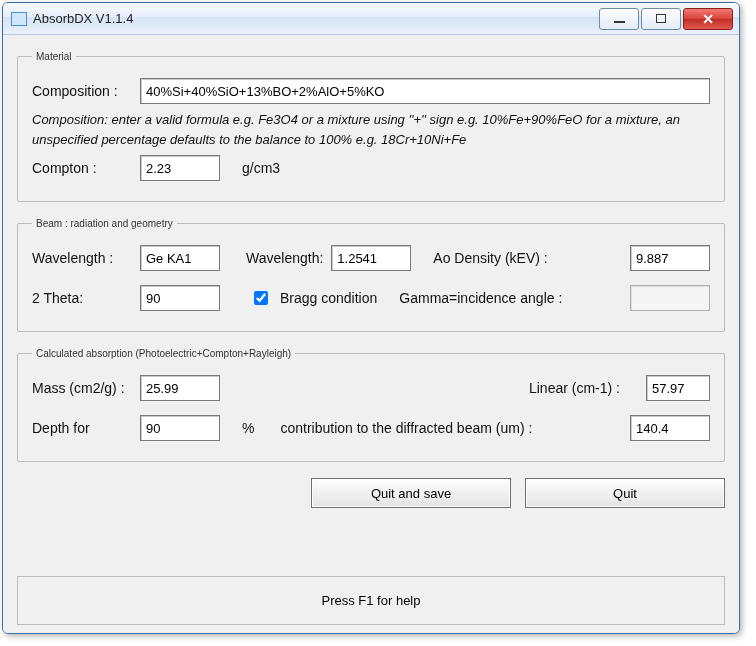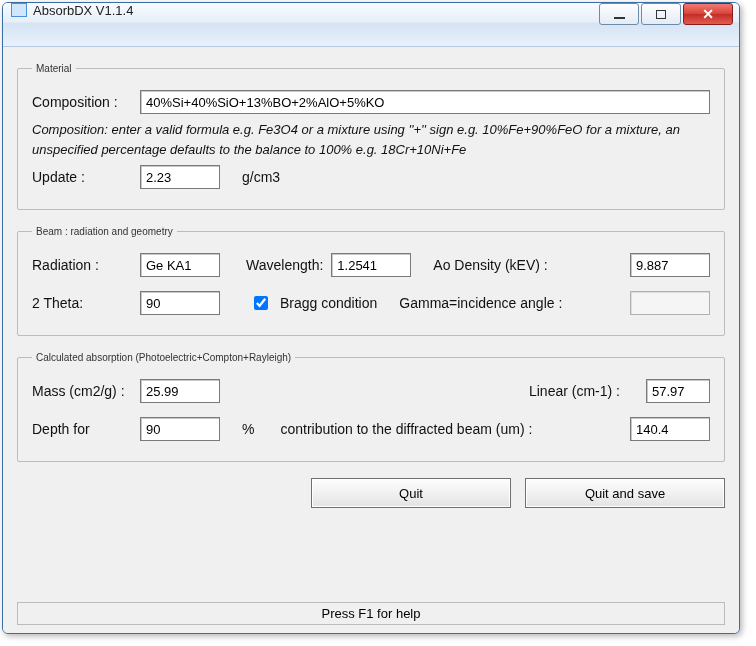--- a/index.html
+++ b/index.html
@@ -19,24 +19,25 @@
     margin: 2px;
     border: 1px solid #3a6ea5;
     border-radius: 6px;
     background: #fff;
     box-shadow: 2px 2px 6px rgba(0,0,0,0.3);
     display: flex;
     flex-direction: column;
     overflow: hidden;
   }
   .titlebar {
-    height: 44px;
+    height: 32px;
     background: linear-gradient(to bottom, #f8fbff 0%, #e6eef9 45%, #d5e3f4 46%, #e9f1fb 100%);
     border-bottom: 1px solid #b7c9e0;
     display: flex;
+    align-items: center;
     padding: 0 6px 0 8px;
   }
   .titlebar .app-icon {
     width: 16px; height: 14px;
     border: 1px solid #4a90d9;
     background: #cfe6fb;
     margin-right: 6px;
   }
   .titlebar .title {
     flex: 1;
@@ -92,21 +93,21 @@
   .hint {
     font-size: 13px;
     color: #111;
     line-height: 1.5;
     margin: 6px 0 6px 0;
     font-style: italic;
   }
   input.txt {
     font-family: inherit;
     font-size: 13px;
-    padding: 3px 5px;
+    padding: 12px 5px;
     border: 1px solid #7a7a7a;
     background: #fff;
     box-shadow: inset 1px 1px 0 #c8c8c8;
     height: 24px;
   }
   input.txt[readonly] {
     background: #f5f5f5;
     color: #777;
     box-shadow: inset 1px 1px 0 #ddd;
     border-color: #b0b0b0;
@@ -133,21 +134,21 @@
   }
   button.action.default {
     outline: 1px dotted #000;
     outline-offset: -5px;
   }
   .statusbar {
     border: 1px solid #bcbcbc;
     background: #f0f0f0;
     text-align: center;
     font-size: 13px;
-    padding: 3px 0;
+    padding: 16px 0;
     margin-top: auto;
   }
   .min-glyph   { width: 11px; height: 2px; background: #333; margin-top: 7px; }
   .max-glyph   { width: 10px; height: 9px; border: 1px solid #333; }
   .close-glyph { font-size: 14px; line-height: 1; font-weight: bold; }
   .spacer { flex: 1; }
 </style>
 </head>
 <body>
 
@@ -171,30 +172,30 @@
   <div class="client">
 
     <fieldset class="group">
       <legend>Material</legend>
       <div class="row">
         <span class="lbl" style="width:100px">Composition :</span>
         <input class="txt" style="flex: 1 1 0%;" value="40%Si+40%SiO+13%BO+2%AlO+5%KO">
       </div>
       <div class="hint">Composition: enter a valid formula e.g. Fe3O4 or a mixture using ''+'' sign e.g. 10%Fe+90%FeO for a mixture, an unspecified percentage defaults to the balance to 100% e.g. 18Cr+10Ni+Fe</div>
       <div class="row">
-        <span class="lbl" style="width:100px">Update :</span>
+        <span class="lbl" style="width:100px">Compton :</span>
         <input class="txt" style="width: 80px;" value="2.23">
         <span class="lbl" style="margin-left:14px">g/cm3</span>
       </div>
     </fieldset>
 
     <fieldset class="group">
       <legend>Beam : radiation and geometry</legend>
       <div class="row">
-        <span class="lbl" style="width:100px">Radiation :</span>
+        <span class="lbl" style="width:100px">Wavelength :</span>
         <input class="txt" style="width: 80px;" value="Ge KA1">
         <span class="lbl" style="margin-left:18px">Wavelength:</span>
         <input class="txt" style="width: 80px;" value="1.2541">
         <span class="lbl" style="margin-left:14px">Ao  Density (kEV) :</span>
         <div class="spacer"></div>
         <input class="txt" style="width: 80px;" value="9.887">
       </div>
       <div class="row" style="margin-top:14px">
         <span class="lbl" style="width:100px">2 Theta:</span>
         <input class="txt" style="width: 80px;" value="90">
@@ -222,20 +223,20 @@
         <input class="txt" style="width: 80px;" value="90">
         <span class="lbl" style="margin-left:14px">%</span>
         <span class="lbl" style="margin-left:18px">contribution to the diffracted beam (um) :</span>
         <div class="spacer"></div>
         <input class="txt" style="width: 80px;" value="140.4">
       </div>
     </fieldset>
 
     <div class="btns-row">
       <div class="spacer"></div>
+      <button class="action" style="width:200px">Quit and save</button>
       <button class="action" style="width:200px">Quit</button>
-      <button class="action" style="width:200px">Quit and save</button>
     </div>
 
     <div class="statusbar">Press F1 for help</div>
 
   </div>
 </div>
 
 </body></html>

